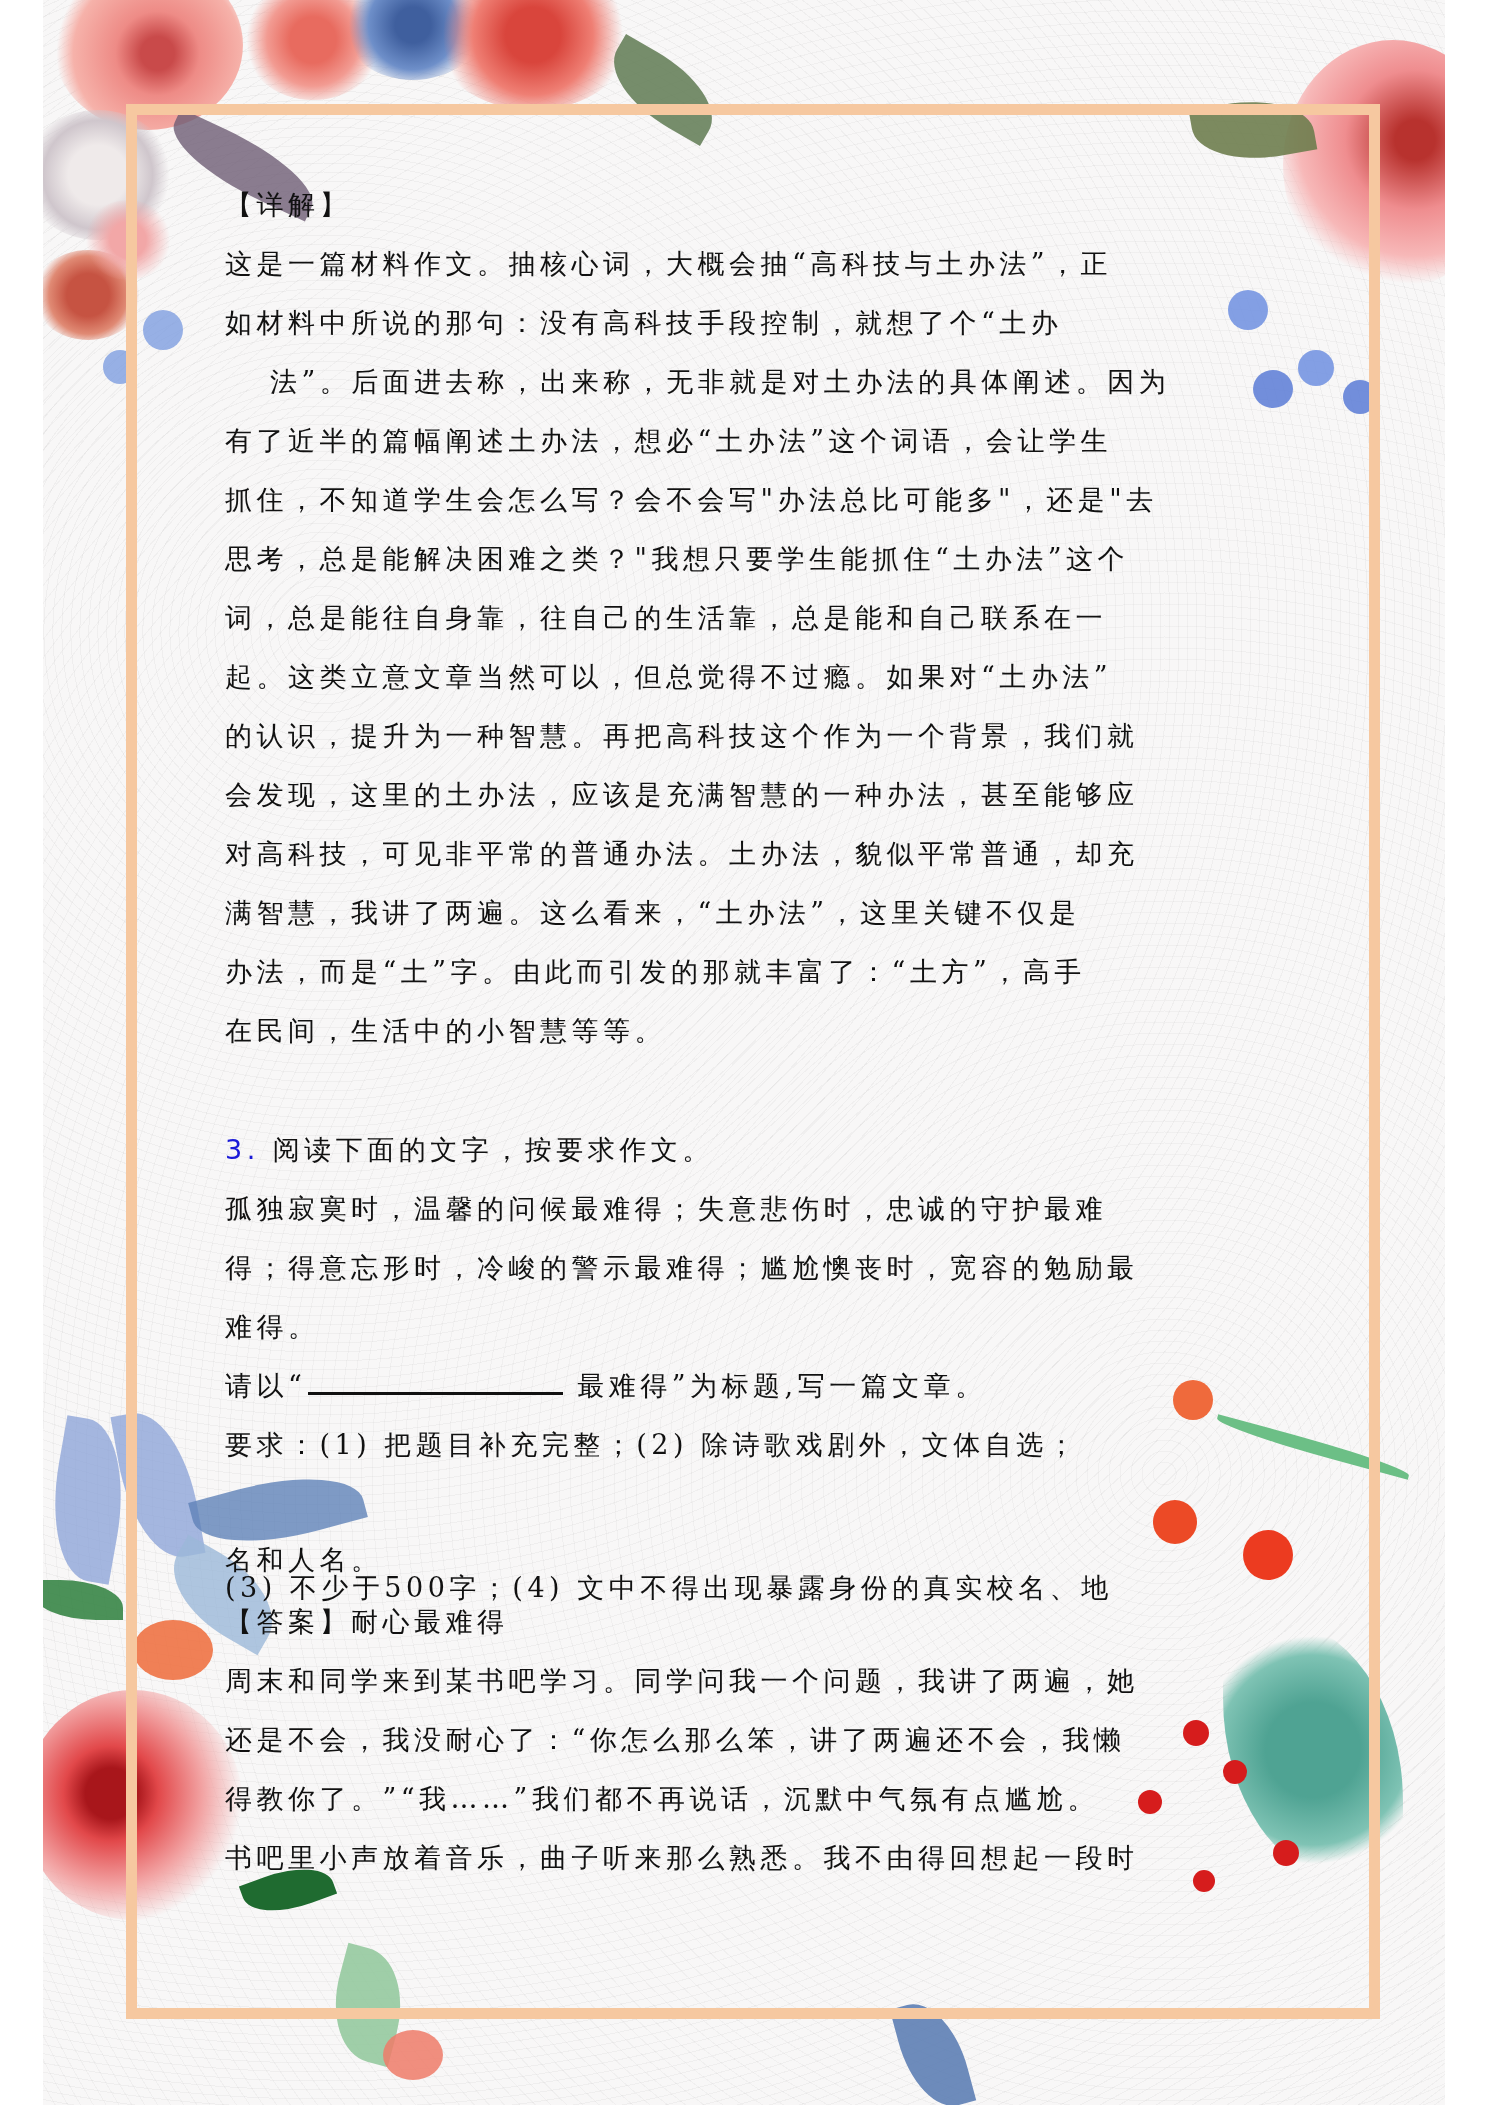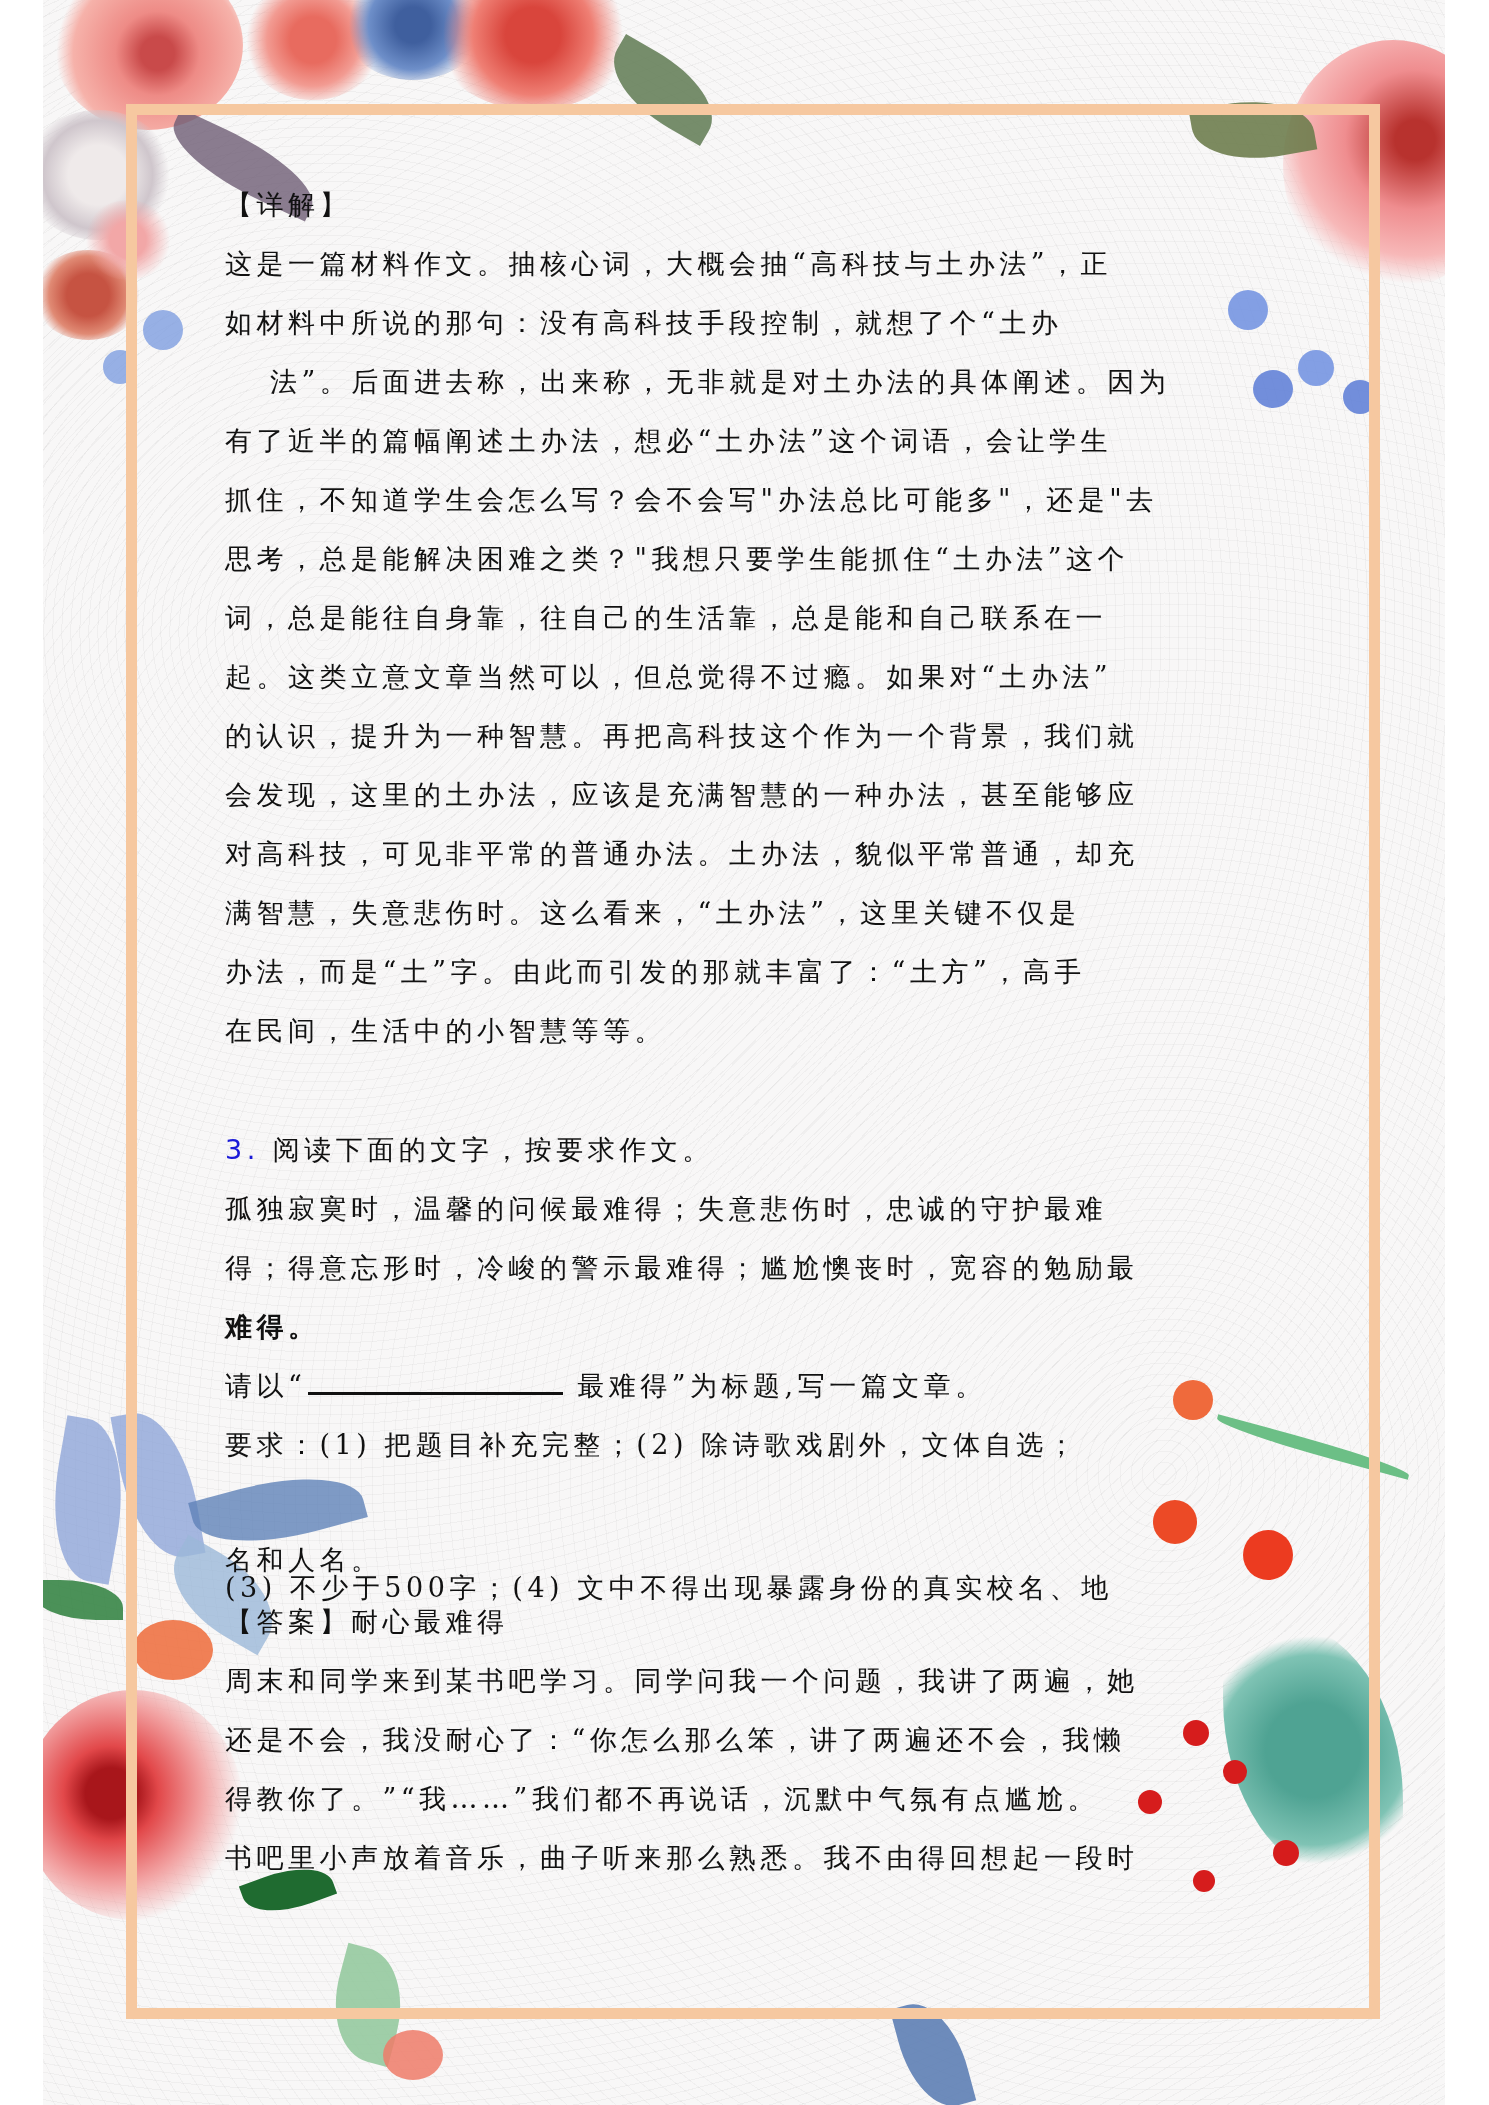--- a/index.html
+++ b/index.html
@@ -88,31 +88,31 @@
     <div class="line" style="top:303px;">如材料中所说的那句：没有高科技手段控制，就想了个“土办</div>
     <div class="line" style="top:362px;margin-left:45px;">法”。后面进去称，出来称，无非就是对土办法的具体阐述。因为</div>
     <div class="line" style="top:421px;">有了近半的篇幅阐述土办法，想必“土办法”这个词语，会让学生</div>
     <div class="line" style="top:480px;">抓住，不知道学生会怎么写？会不会写"办法总比可能多"，还是"去</div>
     <div class="line" style="top:539px;">思考，总是能解决困难之类？"我想只要学生能抓住“土办法”这个</div>
     <div class="line" style="top:598px;">词，总是能往自身靠，往自己的生活靠，总是能和自己联系在一</div>
     <div class="line" style="top:657px;">起。这类立意文章当然可以，但总觉得不过瘾。如果对“土办法”</div>
     <div class="line" style="top:716px;">的认识，提升为一种智慧。再把高科技这个作为一个背景，我们就</div>
     <div class="line" style="top:775px;">会发现，这里的土办法，应该是充满智慧的一种办法，甚至能够应</div>
     <div class="line" style="top:834px;">对高科技，可见非平常的普通办法。土办法，貌似平常普通，却充</div>
-    <div class="line" style="top:893px;">满智慧，失意悲伤时。这么看来，“土办法”，这里关键不仅是</div>
+    <div class="line" style="top:893px;">满智慧，我讲了两遍。这么看来，“土办法”，这里关键不仅是</div>
     <div class="line" style="top:952px;">办法，而是“土”字。由此而引发的那就丰富了：“土方”，高手</div>
     <div class="line" style="top:1011px;">在民间，生活中的小智慧等等。</div>
 
     <div class="line" style="top:1130px;">
       <span class="qnum">3.</span>
       <span>阅读下面的文字，按要求作文。</span>
     </div>
     <div class="line" style="top:1189px;">孤独寂寞时，温馨的问候最难得；失意悲伤时，忠诚的守护最难</div>
     <div class="line" style="top:1248px;">得；得意忘形时，冷峻的警示最难得；尴尬懊丧时，宽容的勉励最</div>
-    <div class="line" style="top:1307px;font-weight:bold;">难得。</div>
+    <div class="line" style="top:1307px;">难得。</div>
     <div class="line" style="top:1366px;">
       <span>请以“</span><span class="blank"></span><span>最难得”为标题,写一篇文章。</span>
     </div>
     <div class="line" style="top:1425px;">要求：(1) 把题目补充完整；(2) 除诗歌戏剧外，文体自选；</div>
     <div class="line" style="top:1568px;">(3) 不少于500字；(4) 文中不得出现暴露身份的真实校名、地</div>
     <div class="line" style="top:1540px;">名和人名。</div>
     <div class="line" style="top:1602px;">
       <span>【答案】</span><span>耐心最难得</span>
     </div>
     <div class="line" style="top:1661px;text-align:right;">周末和同学来到某书吧学习。同学问我一个问题，我讲了两遍，她</div>

